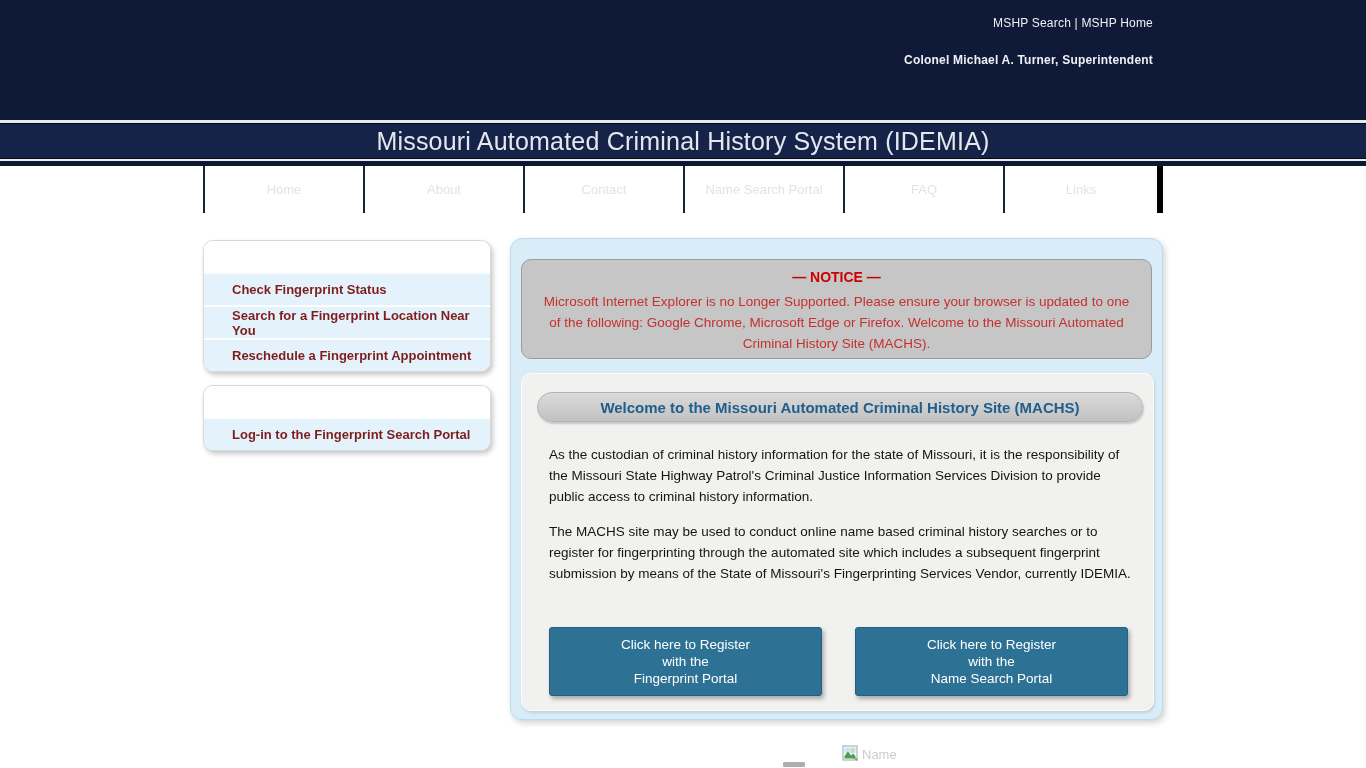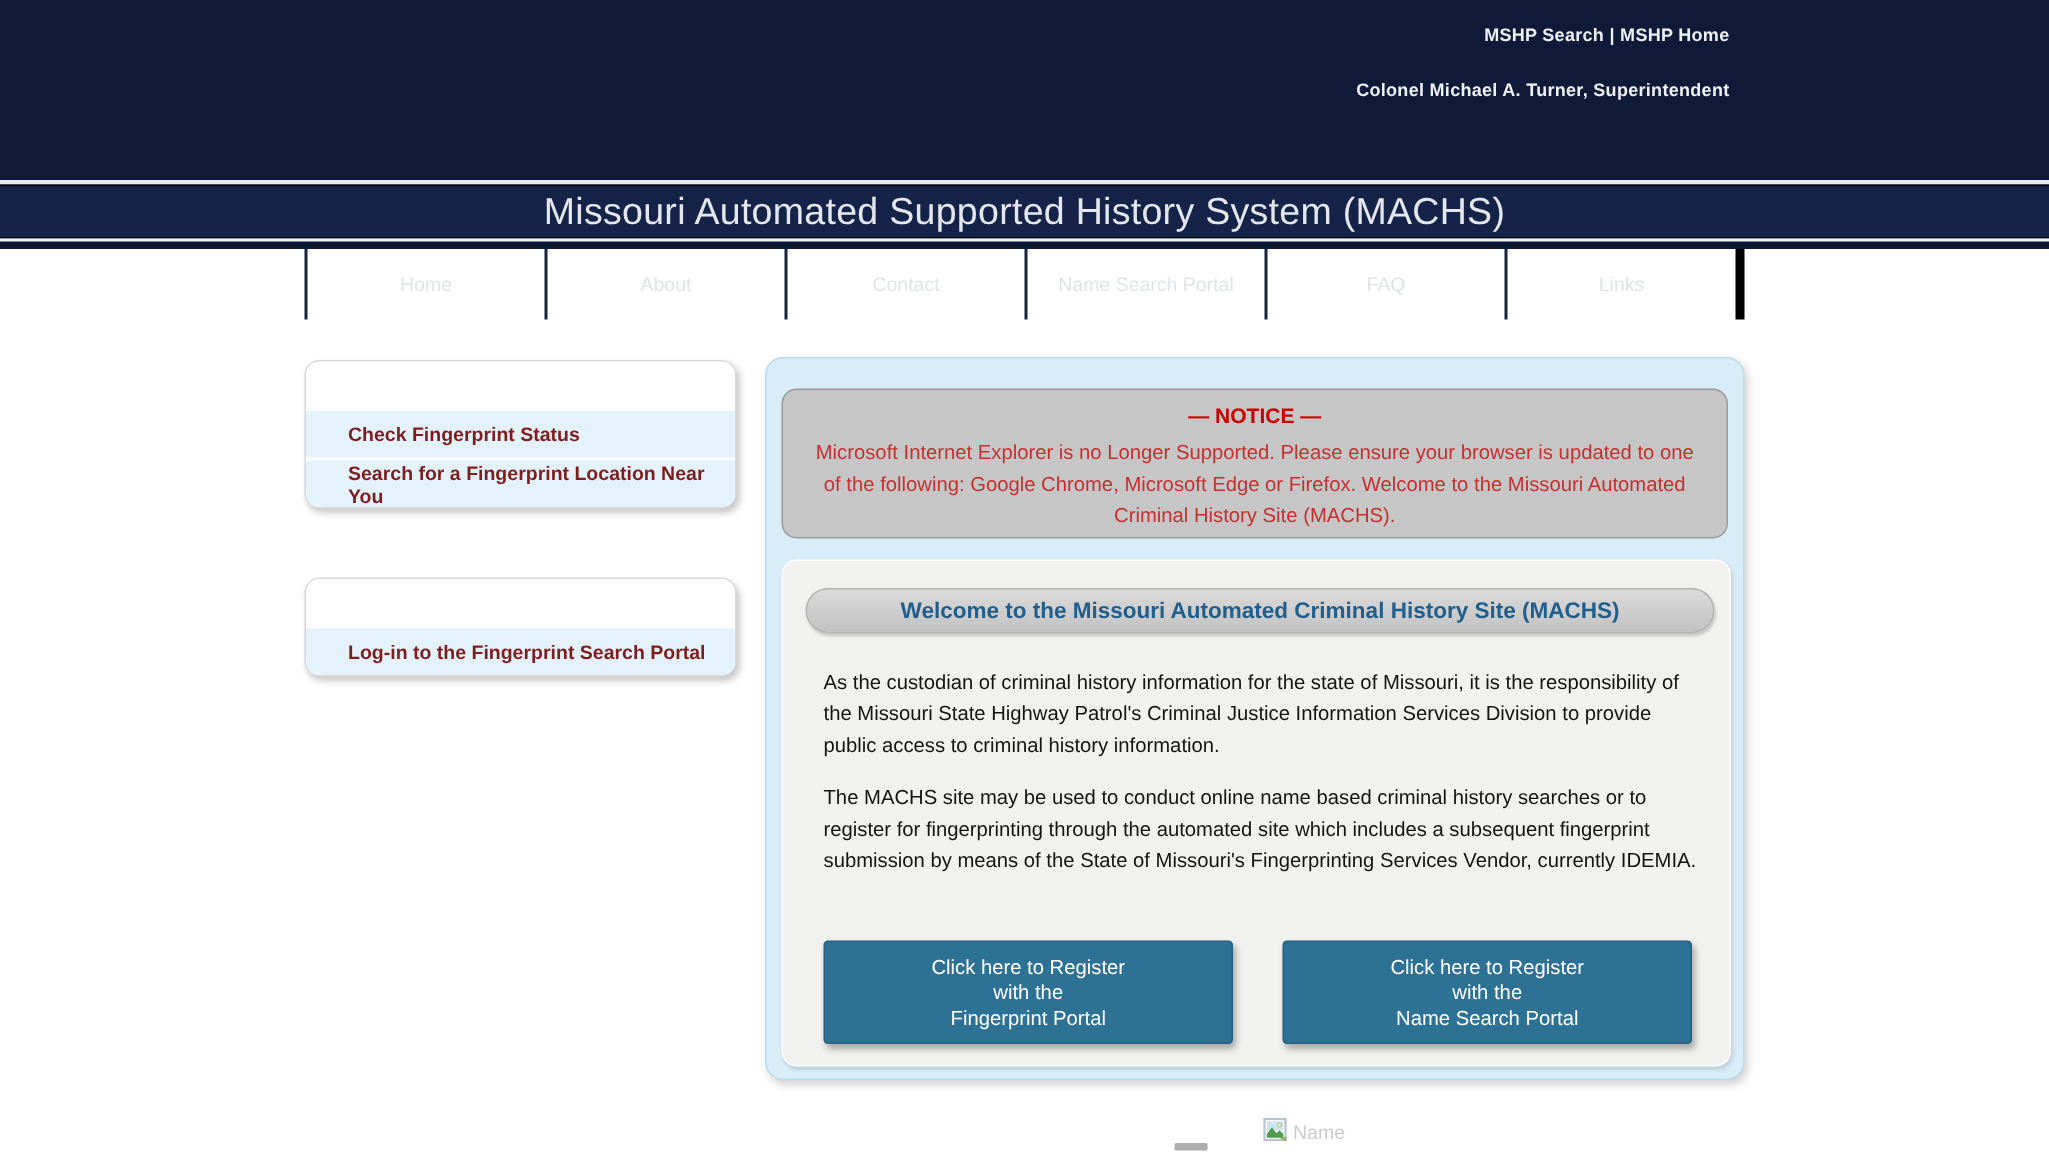--- a/index.html
+++ b/index.html
@@ -3,21 +3,21 @@
 <meta charset="utf-8">
 <style>
   * { margin: 0; padding: 0; box-sizing: border-box; }
   html, body { background: #ffffff; }
   body { font-family: "Liberation Sans", sans-serif; }
   .page { position: relative; width: 1366px; height: 768px; background: #ffffff; overflow: hidden; }
 
   
   .top-header { position: absolute; left: 0; top: 0; width: 1366px; height: 120px; background: #0e1a38; }
   .header-right { position: absolute; top: 16px; right: 213px; text-align: right; }
-  .header-links { font-size: 12px; font-weight: bold; color: #eef1f6; letter-spacing: .2px; }
+  .header-links { font-size: 12px; font-weight: normal; color: #eef1f6; letter-spacing: .2px; }
   .header-super { margin-top: 23px; font-size: 12px; font-weight: bold; color: #eef1f6; letter-spacing: .2px; }
 
   
   .sep-line-1 { position: absolute; left: 0; top: 120px; width: 1366px; height: 3px; background: #e3ebf1; }
   .title-band { position: absolute; left: 0; top: 123px; width: 1366px; height: 36px; background: #152349;
                 border-top: 1px solid #05080f; border-bottom: 1px solid #05080f;
                 display: flex; align-items: center; justify-content: center; }
   .site-title { color: #e4e8ee; font-size: 25px; font-weight: 400; letter-spacing: .2px; }
   .sep-line-2 { position: absolute; left: 0; top: 159px; width: 1366px; height: 2px; background: #e8eef3; }
   .dark-strip { position: absolute; left: 0; top: 161px; width: 1366px; height: 5px; background: #0c1832; }
@@ -85,39 +85,40 @@
   <div class="top-header">
     <div class="header-right">
       <div class="header-links">MSHP Search | MSHP Home</div>
       <div class="header-super">Colonel Michael A. Turner, Superintendent</div>
     </div>
   </div>
 
   <div class="sep-line-1"></div>
 
   <div class="title-band">
-    <div class="site-title">Missouri Automated Supported History System (MACHS)</div>
+    <div class="site-title">Missouri Automated Criminal History System (IDEMIA)</div>
   </div>
 
   <div class="sep-line-2"></div>
   <div class="dark-strip"></div>
 
   <div class="nav-bar">
     <div class="nav-item">Home</div>
     <div class="nav-item">About</div>
     <div class="nav-item">Contact</div>
     <div class="nav-item">Name Search Portal</div>
     <div class="nav-item">FAQ</div>
     <div class="nav-item">Links</div>
   </div>
 
   <div class="side-box" id="side-box-1">
     <div class="box-header"></div>
     <div class="side-item">Check Fingerprint Status</div>
     <div class="side-item">Search for a Fingerprint Location Near You</div>
+    <div class="side-item">Reschedule a Fingerprint Appointment</div>
   </div>
 
   <div class="side-box" id="side-box-2">
     <div class="box-header"></div>
     <div class="side-item">Log-in to the Fingerprint Search Portal</div>
   </div>
 
 
   <div class="main-panel">
 

